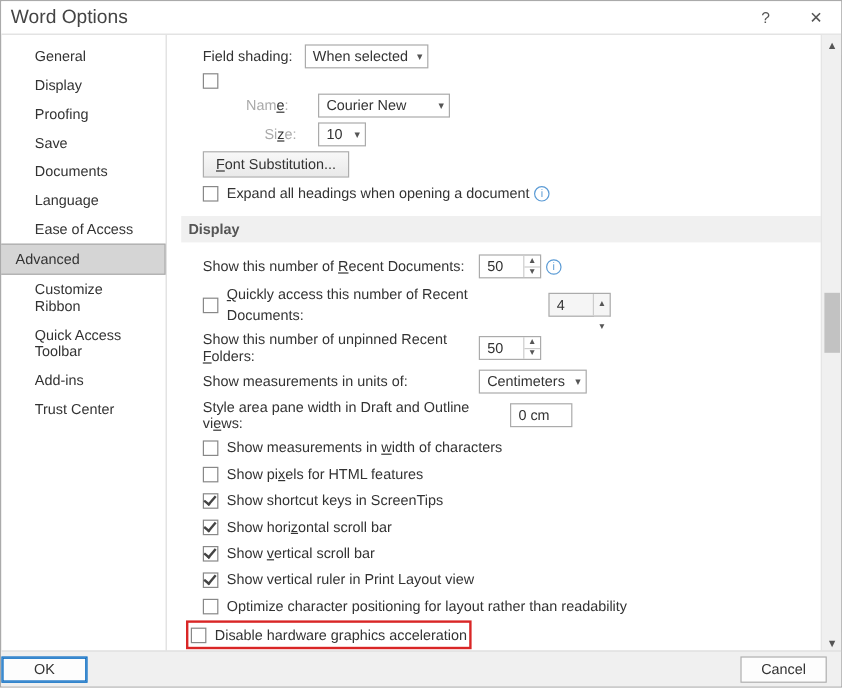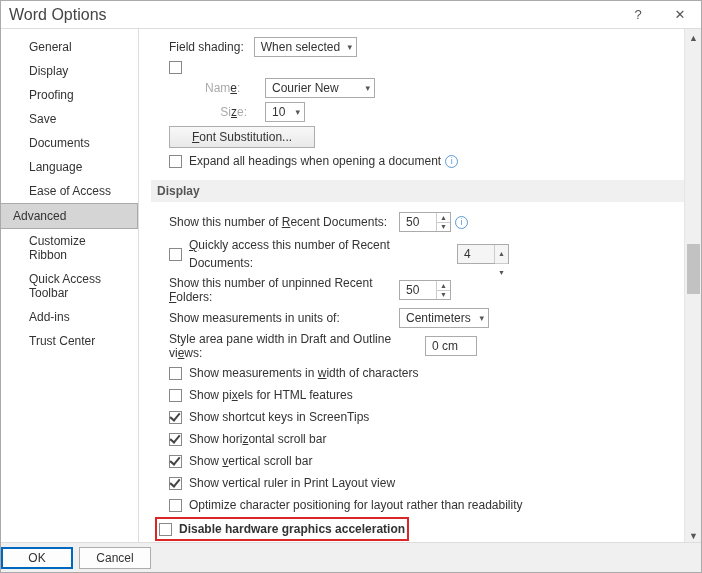--- a/index.html
+++ b/index.html
@@ -23,29 +23,29 @@
 .row label { margin-right: 10px; }
 .indent { margin-left: 12px; }
 .select { border: 1px solid #ababab; background: #fff; height: 20px; display: inline-flex; align-items: center; padding: 0 16px 0 6px; position: relative; min-width: 60px; }
 .select::after { content: "▾"; position: absolute; right: 4px; font-size: 9px; color: #555; }
 .spin { border: 1px solid #ababab; background: #fff; height: 20px; display: inline-flex; align-items: center; padding: 0 8px 0 6px; position: relative; width: 52px; }
 .spin .spbtn { position: absolute; right: 0; top: 0; width: 14px; height: 100%; border-left: 1px solid #ccc; display:flex; flex-direction:column;}
 .spin .spbtn span{flex:1; font-size:7px; display:flex;align-items:center;justify-content:center; color:#555;}
 .spin .spbtn span:first-child{border-bottom:1px solid #ccc;}
 .spin.disabled { color: #aaa; background: #f5f5f5; }
 .textin { border: 1px solid #ababab; height: 20px; padding: 0 6px; display: inline-flex; align-items: center; width: 52px; }
-.button { border: 1px solid #adadad; background: linear-gradient(#f8f8f8,#e9e9e9); height: 22px; padding: 0 22px; display: inline-flex; align-items: center; }
+.button { border: 1px solid #adadad; background: linear-gradient(#f8f8f8,#e9e9e9); height: 22px; padding: 0 10px; display: inline-flex; align-items: center; }
 .chk { display: flex; align-items: center; margin-bottom: 4px; line-height: 18px; }
 .chkbox { width: 13px; height: 13px; border: 1px solid #888; background: #fff; margin-right: 7px; position: relative; flex-shrink: 0; }
 .chkbox.checked::after { content: ""; position: absolute; left: 2px; top: -1px; width: 4px; height: 8px; border: solid #444; border-width: 0 2px 2px 0; transform: rotate(40deg); }
 .u { text-decoration: underline; }
 .section-hdr { background: #f0f0f0; font-weight: 600; color: #555; padding: 4px 6px; margin: 10px -6px 10px -6px; }
 .info { display: inline-block; width: 13px; height: 13px; border: 1px solid #5b9bd5; border-radius: 50%; font-size: 9px; line-height: 11px; text-align: center; color: #5b9bd5; margin-left: 4px; }
 .highlight-box { border: 2px solid #d92626; padding: 1px 2px; margin: -1px -2px 3px -2px; display: inline-flex; align-items: center; }
-.footer { position: absolute; left: 0; right: 0; bottom: 0; height: 30px; border-top: 1px solid #ddd; background: #f0f0f0; display: flex; justify-content: flex-start; align-items: center; padding-right: 12px; gap: 6px; }
+.footer { position: absolute; left: 0; right: 0; bottom: 0; height: 30px; border-top: 1px solid #ddd; background: #f0f0f0; display: flex; justify-content: space-between; align-items: center; padding-right: 12px; gap: 6px; }
 .footer .btn { width: 72px; height: 22px; border: 1px solid #adadad; background: #fdfdfd; display: flex; align-items: center; justify-content: center; }
 .footer .btn.primary { border: 1px solid #0067c0; outline: 1px solid #0067c0; outline-offset: -2px; }
 .lbl-col { width: 230px; }
 .disabled-text { color: #aaa; }
 </style>
 </head>
 <body>
 
 <div class="titlebar">
   <span class="title">Word Options</span>
@@ -168,21 +168,21 @@
           </div><div class="chk indent">
             <div class="chkbox checked"></div>
             <span>Show <span class="u">v</span>ertical scroll bar</span>
           </div><div class="chk indent">
             <div class="chkbox checked"></div>
             <span>Show vertical ruler in Print Layout view</span>
           </div><div class="chk indent">
             <div class="chkbox"></div>
             <span>Optimize character positioning for layout rather than readability</span>
           </div><div class="highlight-box indent">
-            <div class="chk" style="margin-bottom: 0px; font-weight: bold;">
+            <div class="chk" style="margin-bottom: 0px;">
               <div class="chkbox"></div>
               <span>Disable hardware graphics acceleration</span>
             </div>
           </div></div>
 
     </div>
     <div class="scroll-track">
       <div class="scroll-btn up">▲</div>
       <div class="scroll-thumb"></div>
       <div class="scroll-btn dn">▼</div>

